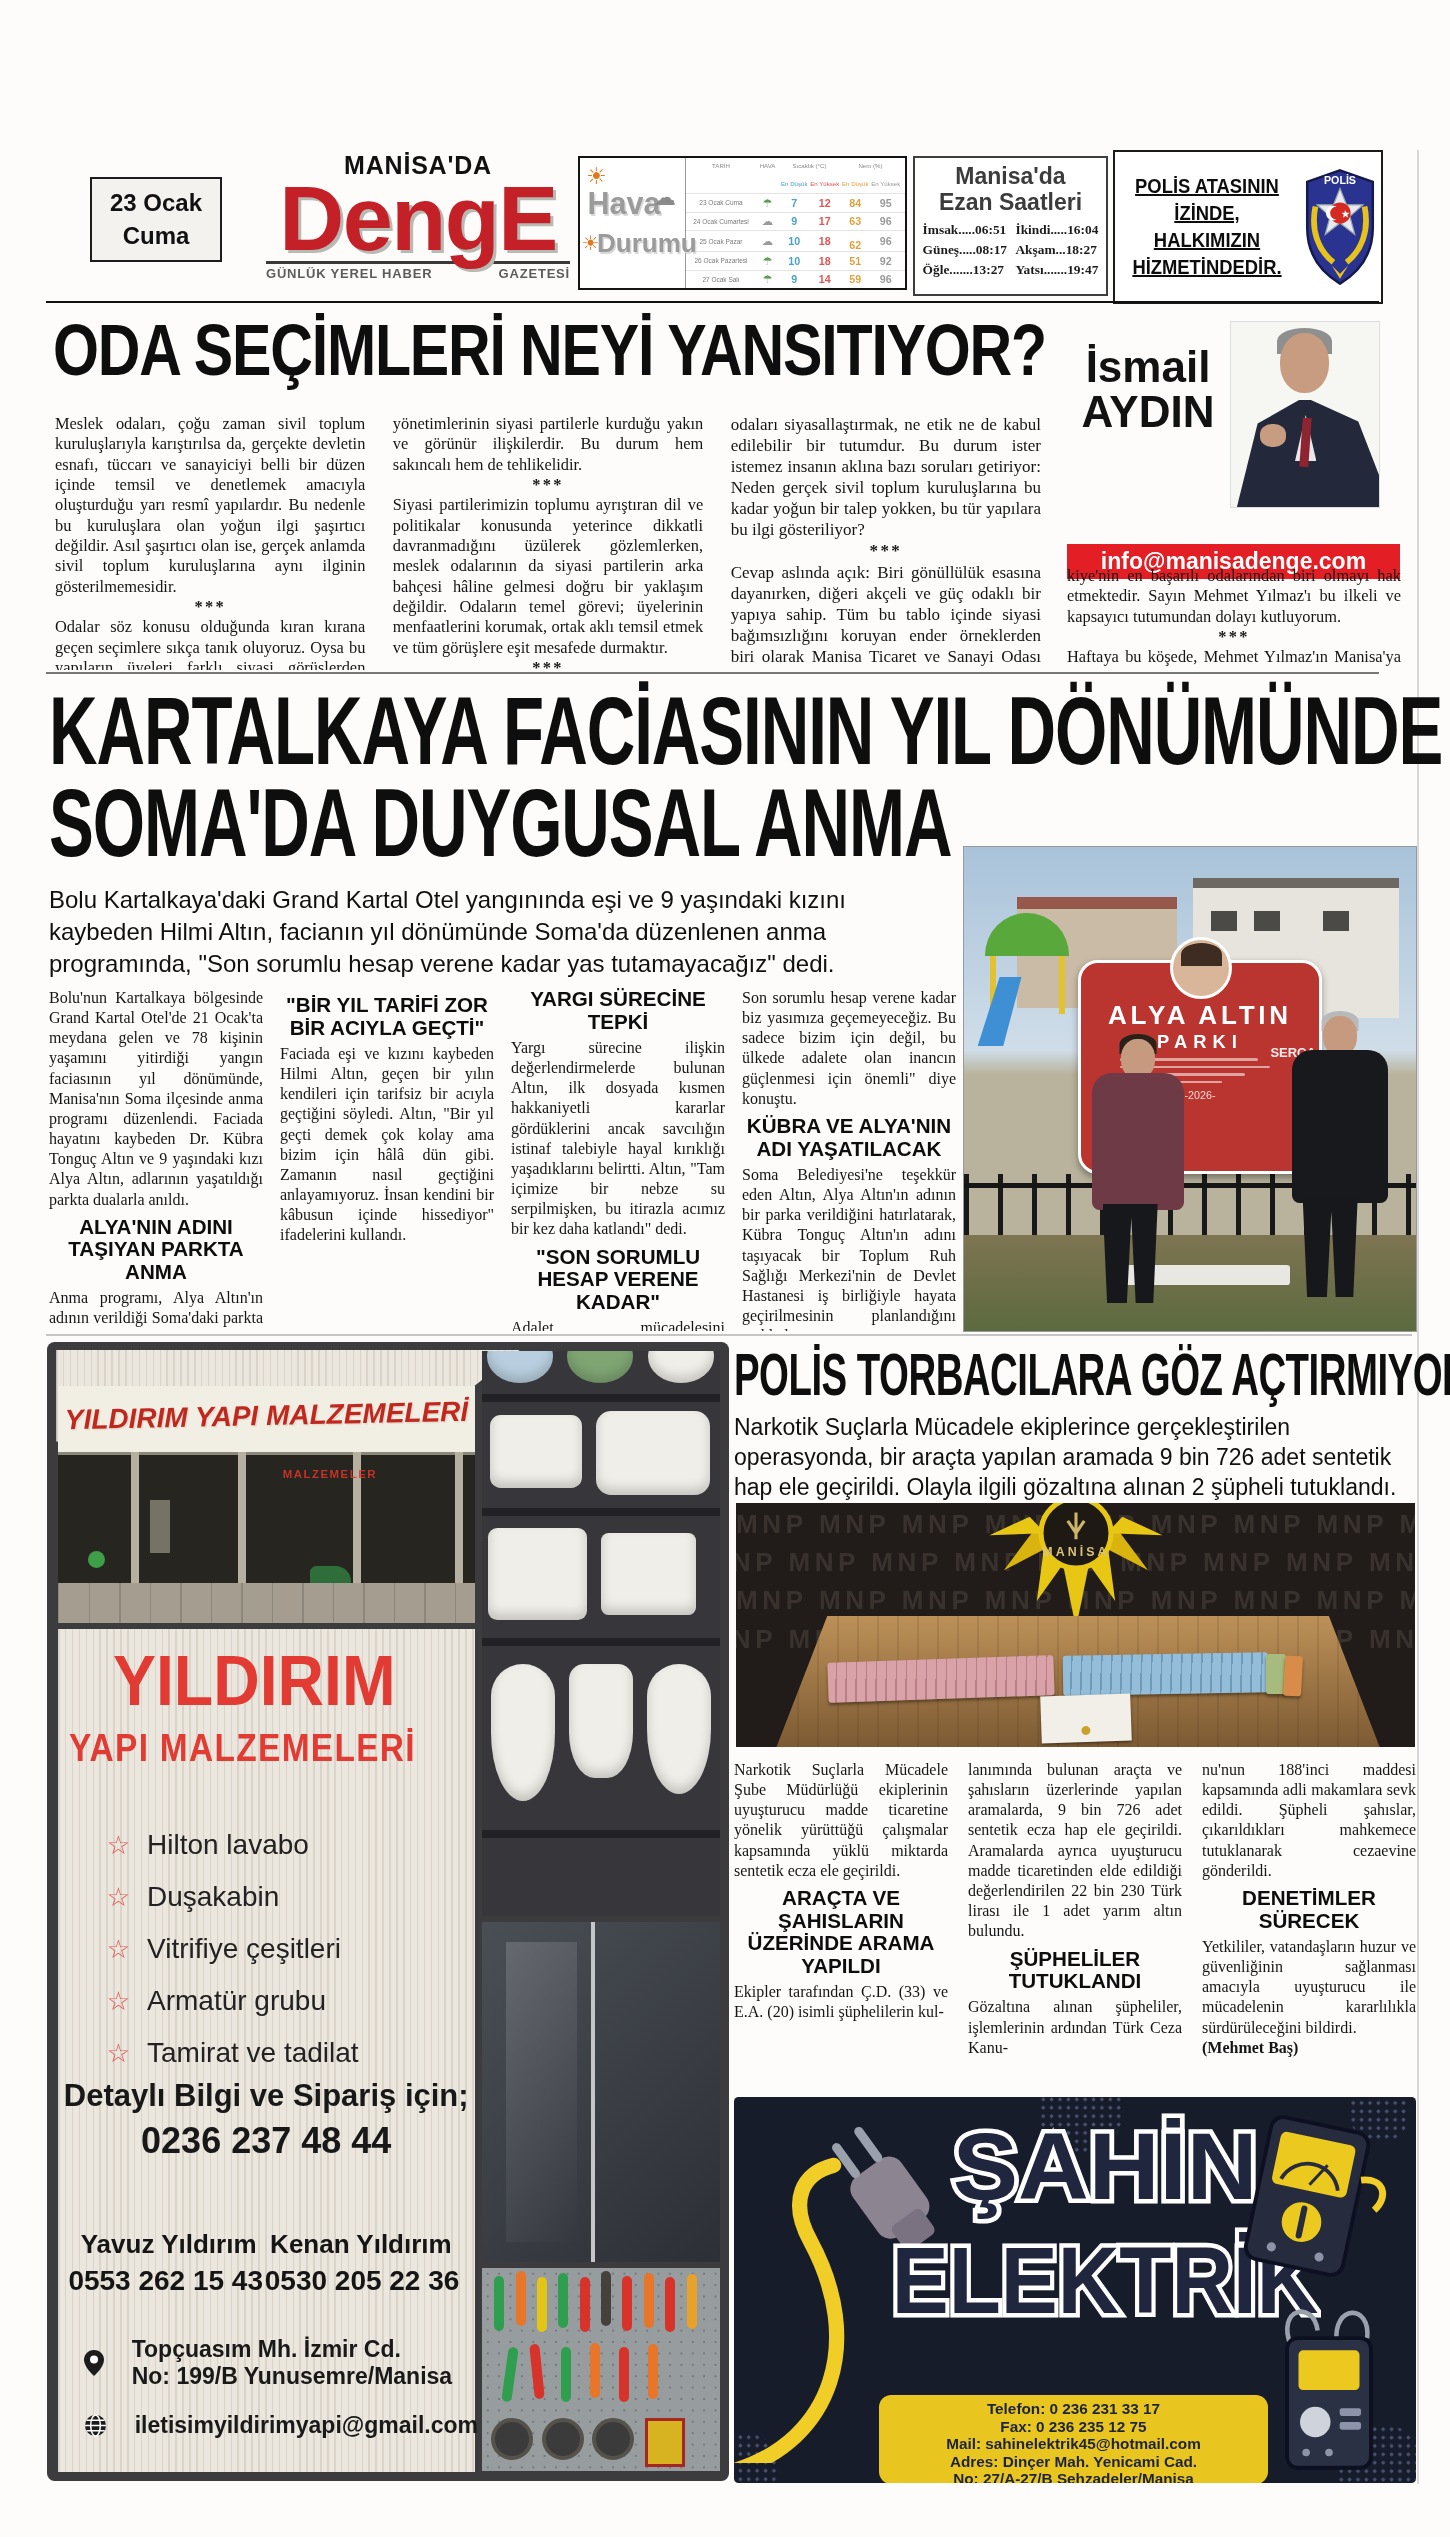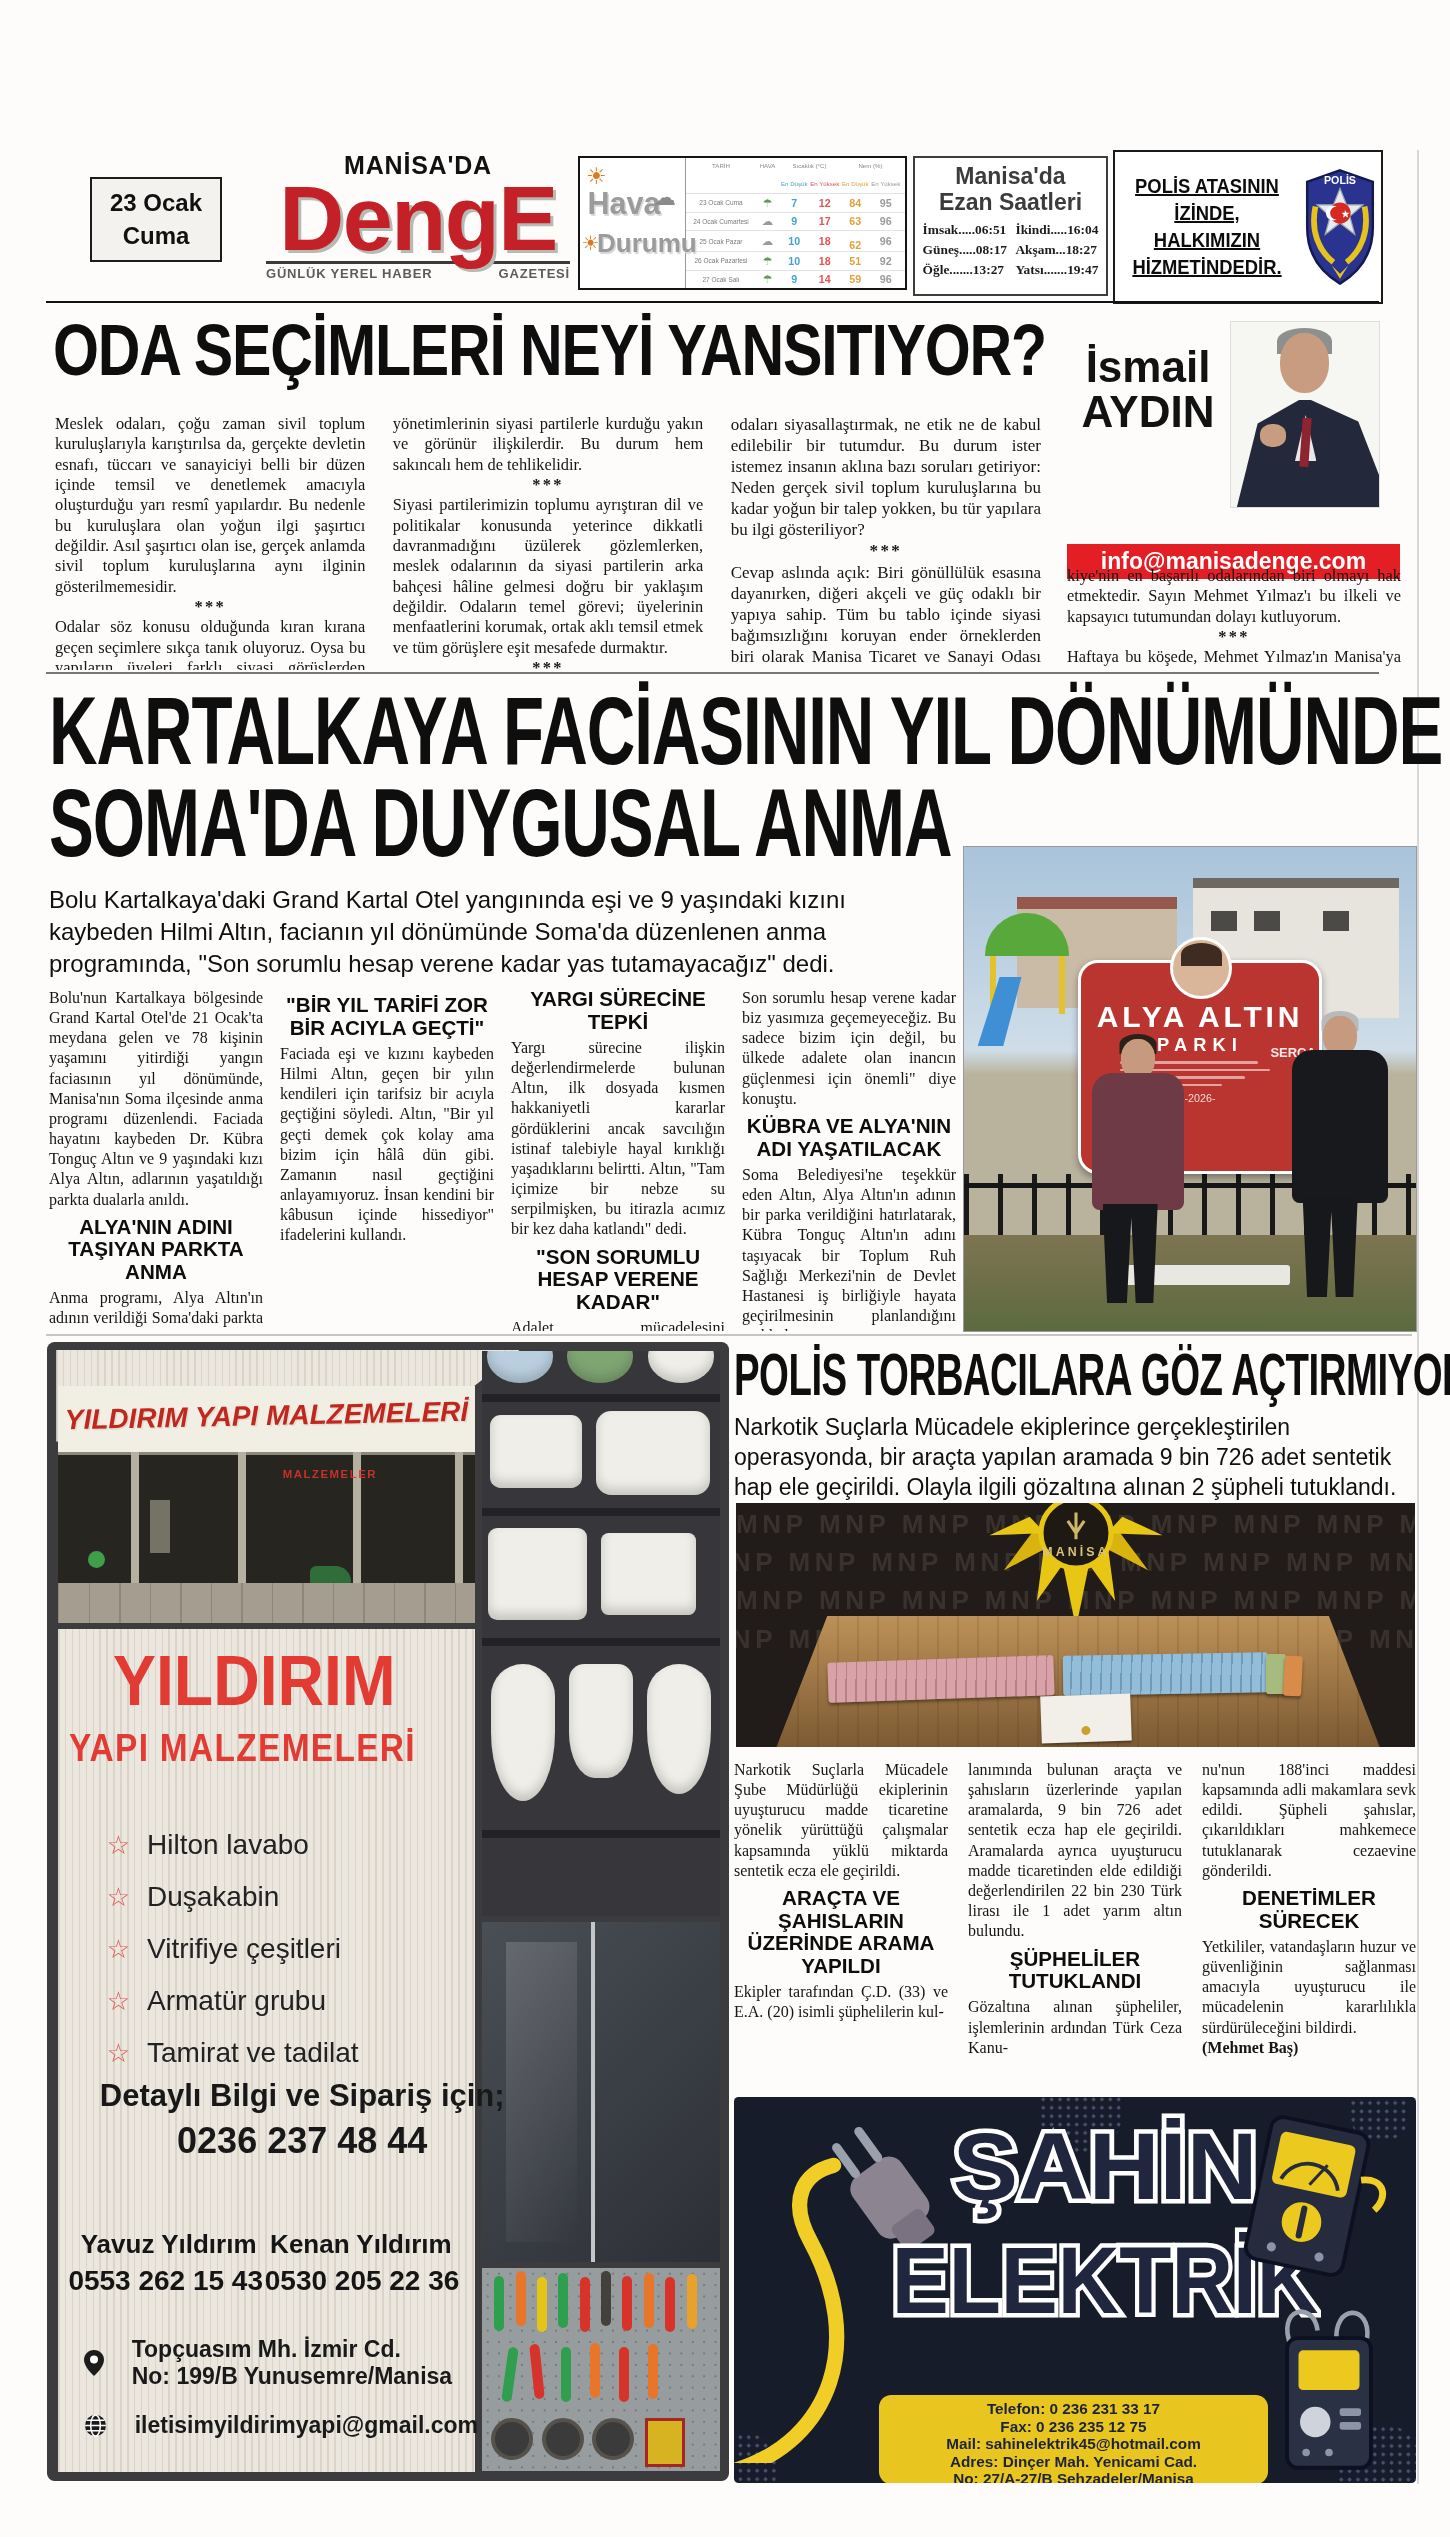--- a/index.html
+++ b/index.html
@@ -55,21 +55,21 @@
   .bld1{position:absolute;left:53px;top:50px;width:160px;height:99px;background:#cabba6;border-top:12.2px solid #96584a;}
   .bld2{position:absolute;left:229px;top:30.5px;width:206px;height:130px;background:#e7e4de;border-top:10.7px solid #6e6862;}
   .bld2 i{position:absolute;background:#4c4a46;width:26px;height:20px;top:23px;}
   .dome{position:absolute;left:21.4px;top:66px;width:84px;height:43px;border-radius:84px 84px 0 0;background:#58a83c;}
   .pole{position:absolute;width:6.1px;height:69px;background:#e3c22f;}
   .slide{position:absolute;left:13.7px;top:130px;width:73px;height:69px;background:#3f8fd4;clip-path:polygon(0 100%,30% 0,60% 0,35% 100%);}
   .sign{position:absolute;left:114px;top:113px;width:238px;height:208px;background:#bb3530;border:3.8px solid #fff;border-radius:20px;
         box-shadow:0 3.1px 7.6px rgba(0,0,0,.35);text-align:center;color:#fff;font-family:"Liberation Sans",sans-serif;}
   .sign-circ{position:absolute;left:89px;top:-26px;width:56px;height:56px;border-radius:50%;background:#d9b69a;border:3.8px solid #fff;overflow:hidden;}
   .sign-circ i{position:absolute;left:7.6px;top:3.1px;width:41px;height:23px;border-radius:50% 50% 0 0;background:#3e2c22;}
-  .sign-title{margin-top:37px;font-weight:bold;font-size:30px;letter-spacing:3.8px;}
+  .sign-title{margin-top:37px;font-weight:bold;font-size:26px;letter-spacing:3.8px;}
   .sign-sub{font-weight:bold;font-size:18.3px;letter-spacing:6.1px;}
   .sign-script{margin:5.3px auto 0 auto;width:160px;}
   .sign-script b{display:block;height:2.3px;background:rgba(255,255,255,.55);border-radius:1.5px;margin:5.3px 0;}
   .sign-year{font-size:10.7px;color:#f3d9d6;margin-top:4.6px;}
   .sign-right{position:absolute;right:3.1px;top:82px;font-weight:bold;font-size:13px;color:#fff;opacity:.9;}
   .fence{position:absolute;left:0;top:327px;width:100%;height:99px;
          background:repeating-linear-gradient(90deg,#191919 0 4.6px,rgba(0,0,0,0) 4.6px 34px);}
   .fence:before{content:"";position:absolute;left:0;top:9.2px;width:100%;height:5.3px;background:#161616;}
   .fence:after{content:"";position:absolute;left:0;top:73px;width:100%;height:5.3px;background:#161616;}
   .ground{position:absolute;left:0;top:388px;width:100%;height:96px;background:linear-gradient(#7e7452,#5c6a3f);}
@@ -106,21 +106,21 @@
   .shelf{position:absolute;left:0;width:100%;height:7.6px;background:#222226;}
   .shower{background:linear-gradient(135deg,#4a4e55,#2c3036);overflow:hidden;}
   .shower i{position:absolute;left:46%;top:0;width:3.1px;height:100%;background:#c4c6c8;}
   .shower u{position:absolute;left:10%;top:6%;width:30%;height:88%;background:linear-gradient(120deg,rgba(255,255,255,.16),rgba(255,255,255,0));}
   .tools{background:#979c9e;background-image:radial-gradient(#73787c 1.1px,rgba(0,0,0,0) 1.5px);background-size:11.4px 11.4px;overflow:hidden;}
   .tool{position:absolute;width:10px;height:55px;border-radius:5.3px;}
   .disc{position:absolute;width:34px;height:34px;border-radius:50%;background:#3b3b3b;border:4.6px solid #55514b;}
   .ytitle{font-family:"Liberation Sans",sans-serif;font-weight:bold;color:#e23b34;text-align:center;}
   .yitem{display:flex;align-items:center;gap:17px;font-family:"Liberation Sans",sans-serif;font-size:28px;color:#222;}
   .ystar{color:#e05550;font-size:26px;}
-  .ycontact{font-family:"Liberation Sans",sans-serif;font-weight:bold;color:#181818;text-align:center;padding-left:36px;}
+  .ycontact{font-family:"Liberation Sans",sans-serif;font-weight:bold;color:#181818;text-align:center;}
   .yrow{display:flex;justify-content:space-between;font-family:"Liberation Sans",sans-serif;font-weight:bold;color:#151515;}
   .yaddr{display:flex;align-items:center;gap:28px;font-family:"Liberation Sans",sans-serif;font-weight:bold;color:#191919;}
   
   .sahin{background:#171c2a;border-radius:4.6px;overflow:hidden;}
   .dots{position:absolute;background-image:radial-gradient(#46506f 1.7px,rgba(0,0,0,0) 2.1px);background-size:8.4px 8.4px;border-radius:50%;}
   .sahin-box{position:absolute;background:#e9c51f;border-radius:12.2px;color:#1d2438;font-family:"Liberation Sans",sans-serif;
              font-weight:bold;text-align:center;font-size:15.3px;line-height:1.14;padding-top:5.3px;}
   .edge-line{background:#d8d8d8;}
 </style>
 </head>

